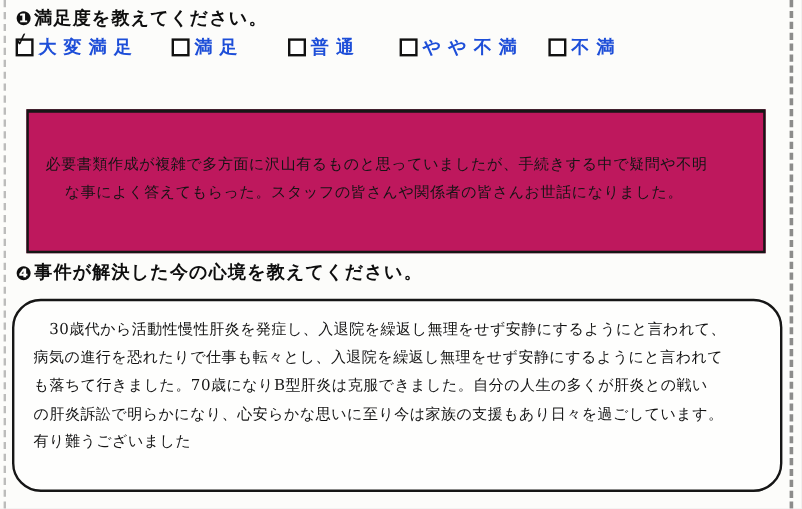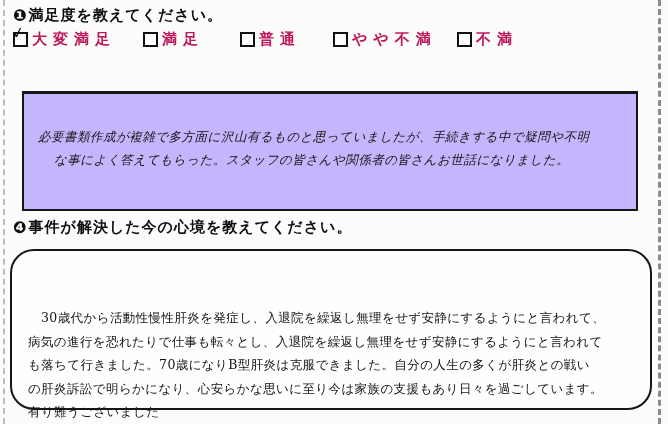--- a/index.html
+++ b/index.html
@@ -25,47 +25,47 @@
 
   .options{position:absolute;left:0;top:30px;height:20px;width:668px;}
   .opt{position:absolute;top:0;display:flex;align-items:center;gap:4px;cursor:default;}
   .cb{width:11px;height:11px;border:2px solid #111;background:#fff;position:relative;flex:none;}
   .cb.checked::after{
     content:"✓";position:absolute;left:-3px;top:-10px;font-size:15px;font-weight:bold;
     color:#111;transform:rotate(-12deg);font-family:"DejaVu Sans",sans-serif;
   }
   .opt-label{
     font-family:"DejaVu Sans",sans-serif;font-weight:bold;font-size:15px;
-    letter-spacing:6px;color:#be185d;white-space:nowrap;
+    letter-spacing:6px;color:#1d4ed8;white-space:nowrap;
   }
 
   .sub-label-row{
     position:absolute;left:22px;top:63px;width:626px;height:22px;
     border-bottom:2px solid #2a2a2a;
   }
   .sub-label{
     font-family:"DejaVu Sans",sans-serif;font-weight:bold;font-size:14px;
     letter-spacing:2px;color:#0e0e0e;
   }
 
   .box1{
     position:absolute;left:22px;top:91px;width:612px;height:115px;
-    border:2px solid #161616;border-top-width:3px;background:#c4b5fd;font-style:italic;
+    border:2px solid #161616;border-top-width:3px;background:#be185d;
   }
   .answer-line{font-size:12.5px;line-height:23px;letter-spacing:.5px;white-space:nowrap;color:#141414;}
   .box1 .l1{margin:31px 0 0 14px;}
   .box1 .l2{margin-left:30px;}
 
   .box2{
     position:absolute;left:10px;top:249px;width:642px;height:161px;
     border:2px solid #161616;border-radius:24px;background:#fefefd;
     padding:11px 14px 0 16px;box-sizing:border-box;
   }
   .box2 .answer-line{line-height:23.5px;letter-spacing:.4px;}
-  .box2 .l1{text-indent:13px;margin-top:44px;}
+  .box2 .l1{text-indent:13px;}
 </style>
 </head>
 <body>
 
 <div class="page">
 
   <div class="artifact-left"></div>
   <div class="artifact-right"></div>
 
   <div class="q-heading" id="q1-heading">

